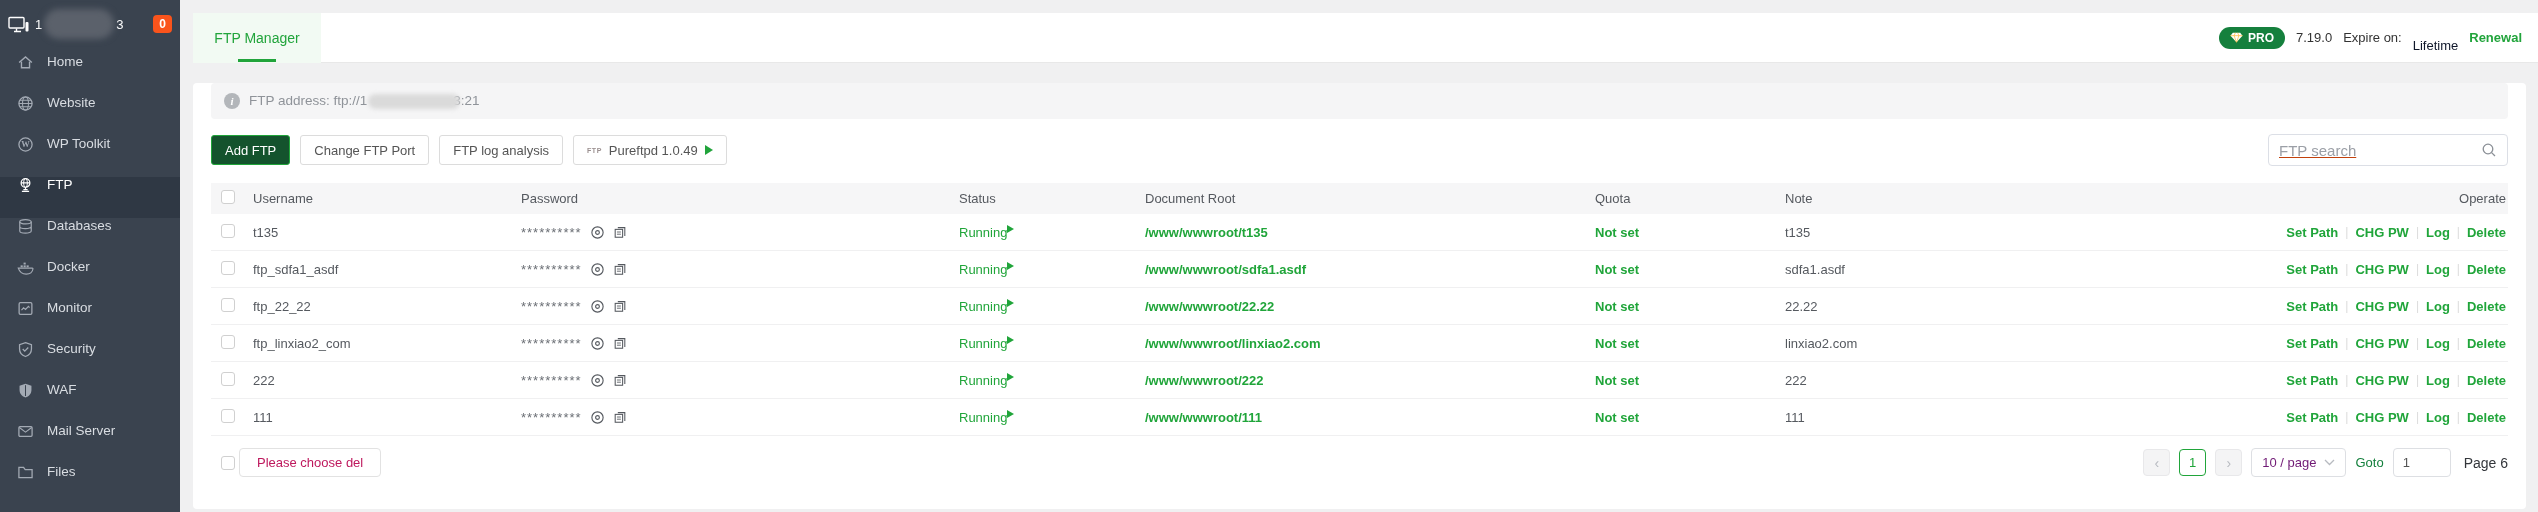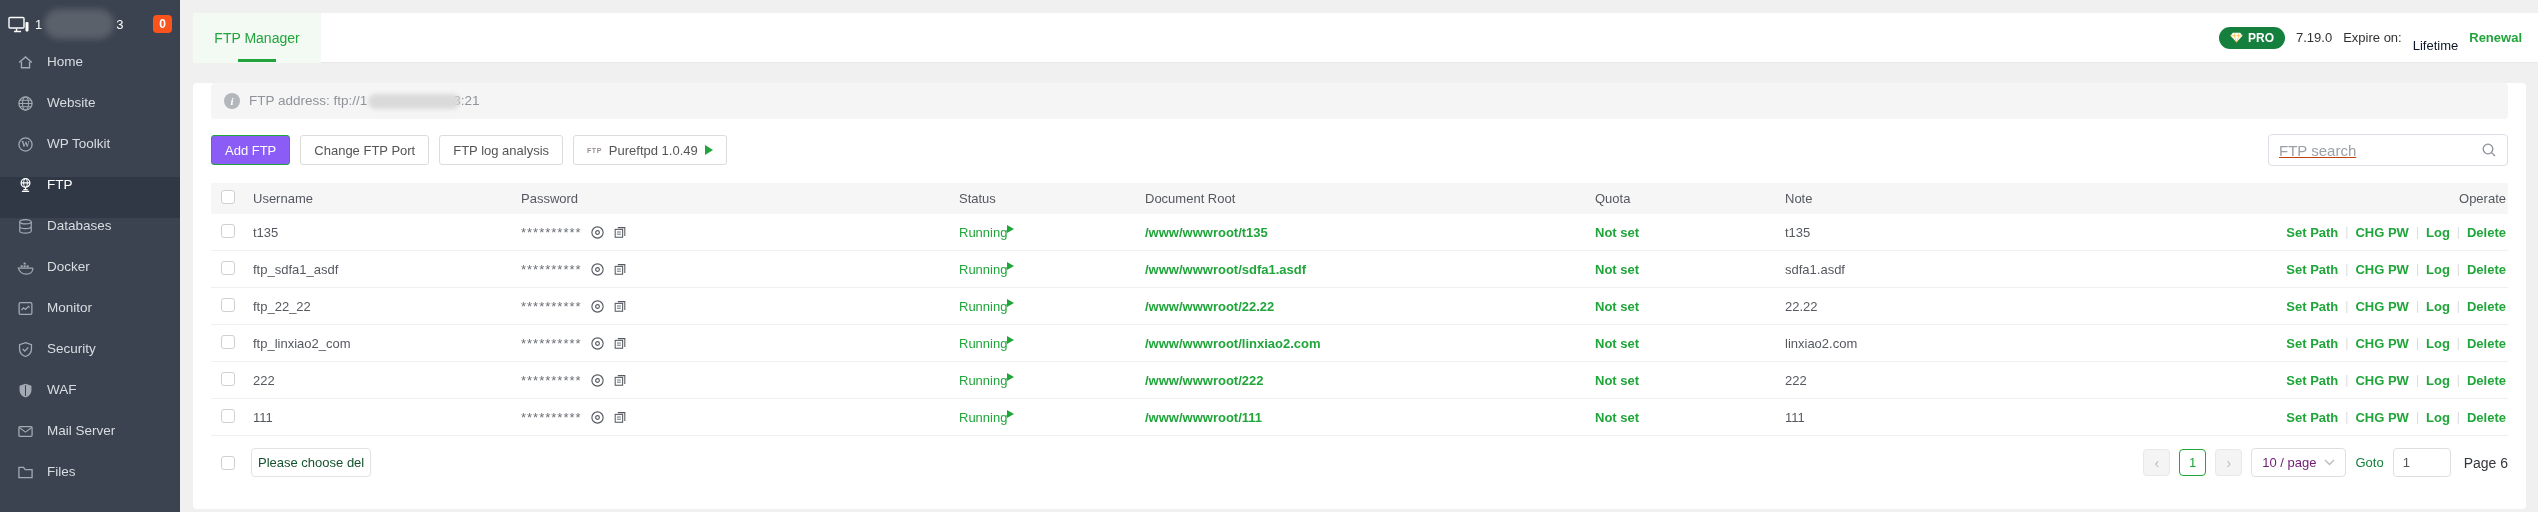--- a/index.html
+++ b/index.html
@@ -27,21 +27,21 @@
   .renewal { color:#21a43b; font-weight:bold; cursor:pointer; }
 
   .panel { margin:14px 12px 0 13px; height:426px; background:#fff; border-radius:4px; padding:0 18px; }
 
   .infobar { margin-top:20px; height:36px; background:#f5f5f6; border-radius:4px; display:flex; align-items:center; padding:0 13px; gap:9px; color:#8f9399; font-size:13.5px; }
   .i-icon { width:16px; height:16px; border-radius:50%; background:#b3b6ba; color:#fff; font-size:11px; font-style:italic; font-weight:bold; display:flex; align-items:center; justify-content:center; font-family:"Liberation Serif", serif; }
   .infoblob { display:inline-block; width:92px; height:15px; background:#dadada; border-radius:8px; filter:blur(2px); vertical-align:middle; margin:0 -7px 0 1px; position:relative; }
 
   .toolbar { margin-top:15px; display:flex; align-items:center; gap:10px; }
   .btn { height:30px; display:inline-flex; align-items:center; gap:7px; padding:0 13px; border:1px solid #dcdcdc; background:#fff; border-radius:3px; font-size:13px; color:#555; cursor:pointer; }
-  .btn-green { background:#8b5cf6; border-color:#20a53a; color:#fff; }
+  .btn-green { background:#14532d; border-color:#20a53a; color:#fff; }
   .play-sm { width:0; height:0; border-left:8px solid #21a43b; border-top:5px solid transparent; border-bottom:5px solid transparent; }
   .ftpd-logo { font-size:7px; letter-spacing:.5px; color:#9a8f8f; font-weight:bold; position:relative; }
   .search { margin-left:auto; width:240px; height:32px; border:1px solid #dcdfe6; border-radius:4px; display:flex; align-items:center; padding:0 10px; }
   .search input { border:none; outline:none; flex:1; font-size:15px; color:#c2410c; font-family:"Liberation Sans", sans-serif; background:transparent;text-decoration:underline; }
   .search input::placeholder { color:#9b9fa6; }
 
   
   .table { margin-top:17px; }
   .trow, .thead { display:grid; grid-template-columns:42px 268px 438px 186px 450px 190px 300px 1fr; align-items:center; }
   .thead { height:31px; background:#f6f6f7; color:#55595f; font-size:13px; }
@@ -51,21 +51,21 @@
   .g { color:#20a53a; text-decoration:none; cursor:pointer;font-weight:bold; }
   .status { display:inline-flex; align-items:flex-start; color:#20a53a; cursor:pointer; }
   .tri { width:0; height:0; border-left:7px solid #20a53a; border-top:4.5px solid transparent; border-bottom:4.5px solid transparent; }
   .pass { display:flex; align-items:center; gap:8px; color:#6b6f75; letter-spacing:1px; }
   .icon-btn { display:inline-flex; cursor:pointer; letter-spacing:0; }
   .op-links { display:inline-flex; align-items:center; gap:0; }
   .op-links .sep { color:#dcdcdc; margin:0 7px; font-size:12px; }
 
   
   .foot { margin-top:12px; display:flex; align-items:center; }
-  .bulk-btn { margin-left:16px; height:29px; display:inline-flex; align-items:center; padding:0 6px; border:1px solid #e2e2e2; border-radius:4px; color:#14532d; font-size:13px; background:#fff; cursor:pointer; }
+  .bulk-btn { margin-left:4px; height:29px; display:inline-flex; align-items:center; padding:0 17px; border:1px solid #e2e2e2; border-radius:4px; color:#be185d; font-size:13px; background:#fff; cursor:pointer; }
   .pager { margin-left:auto; display:flex; align-items:center; gap:9px; }
   .pg-btn { width:27px; height:27px; border:1px solid #e8e8ea; background:#f4f4f5; border-radius:4px; color:#b7bac0; display:flex; align-items:center; justify-content:center; font-size:14px; cursor:pointer; }
   .pg-cur { width:27px; height:27px; border:1px solid #20a53a; background:#fff; border-radius:4px; color:#20a53a; display:flex; align-items:center; justify-content:center; font-size:13px; cursor:pointer; }
   .pg-select { height:29px; border:1px solid #dddfe3; border-radius:4px; background:#fff; display:flex; align-items:center; gap:8px; padding:0 10px; color:#701a75; font-size:13px; cursor:pointer; }
   .pg-goto { color:#15803d; }
   .goto-input { width:58px; height:29px; border:1px solid #dddfe3; border-radius:4px; padding:0 9px; font-size:13px; color:#555; outline:none; font-family:"Liberation Sans", sans-serif; }
   .page-info { color:#33363b; font-size:14px; margin-left:4px; }
   svg { display:block; }
 </style>
 </head>

